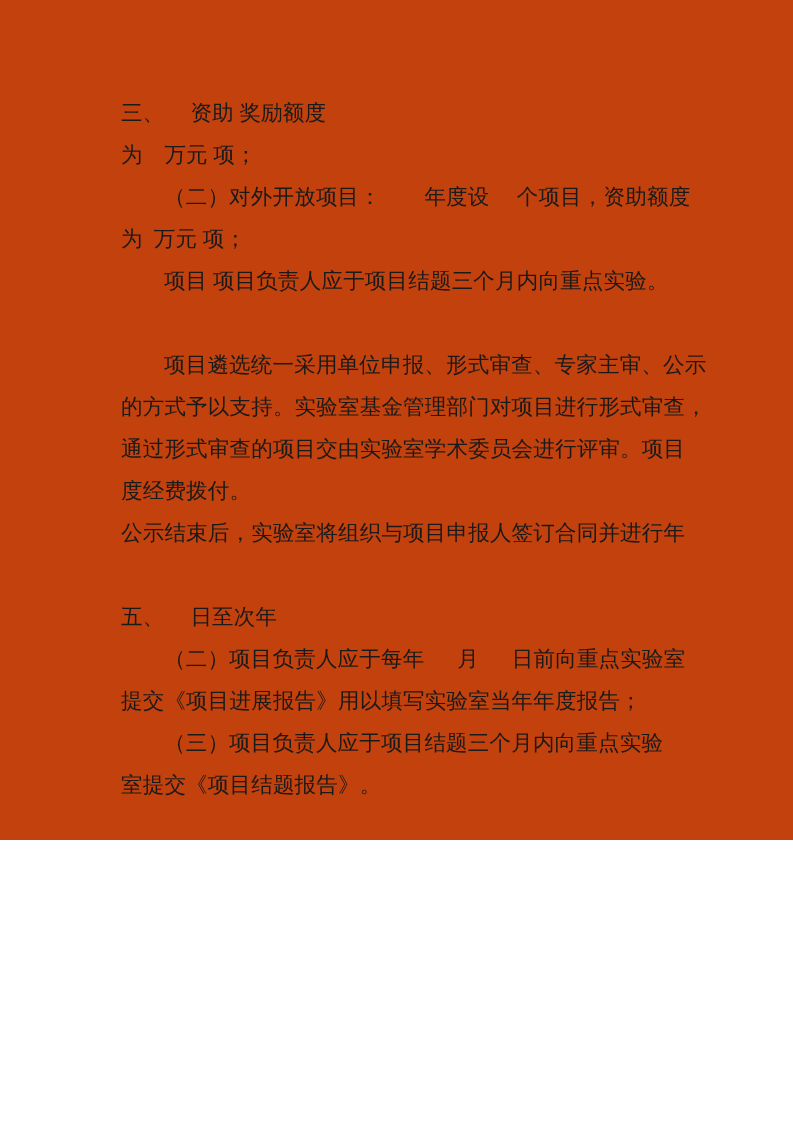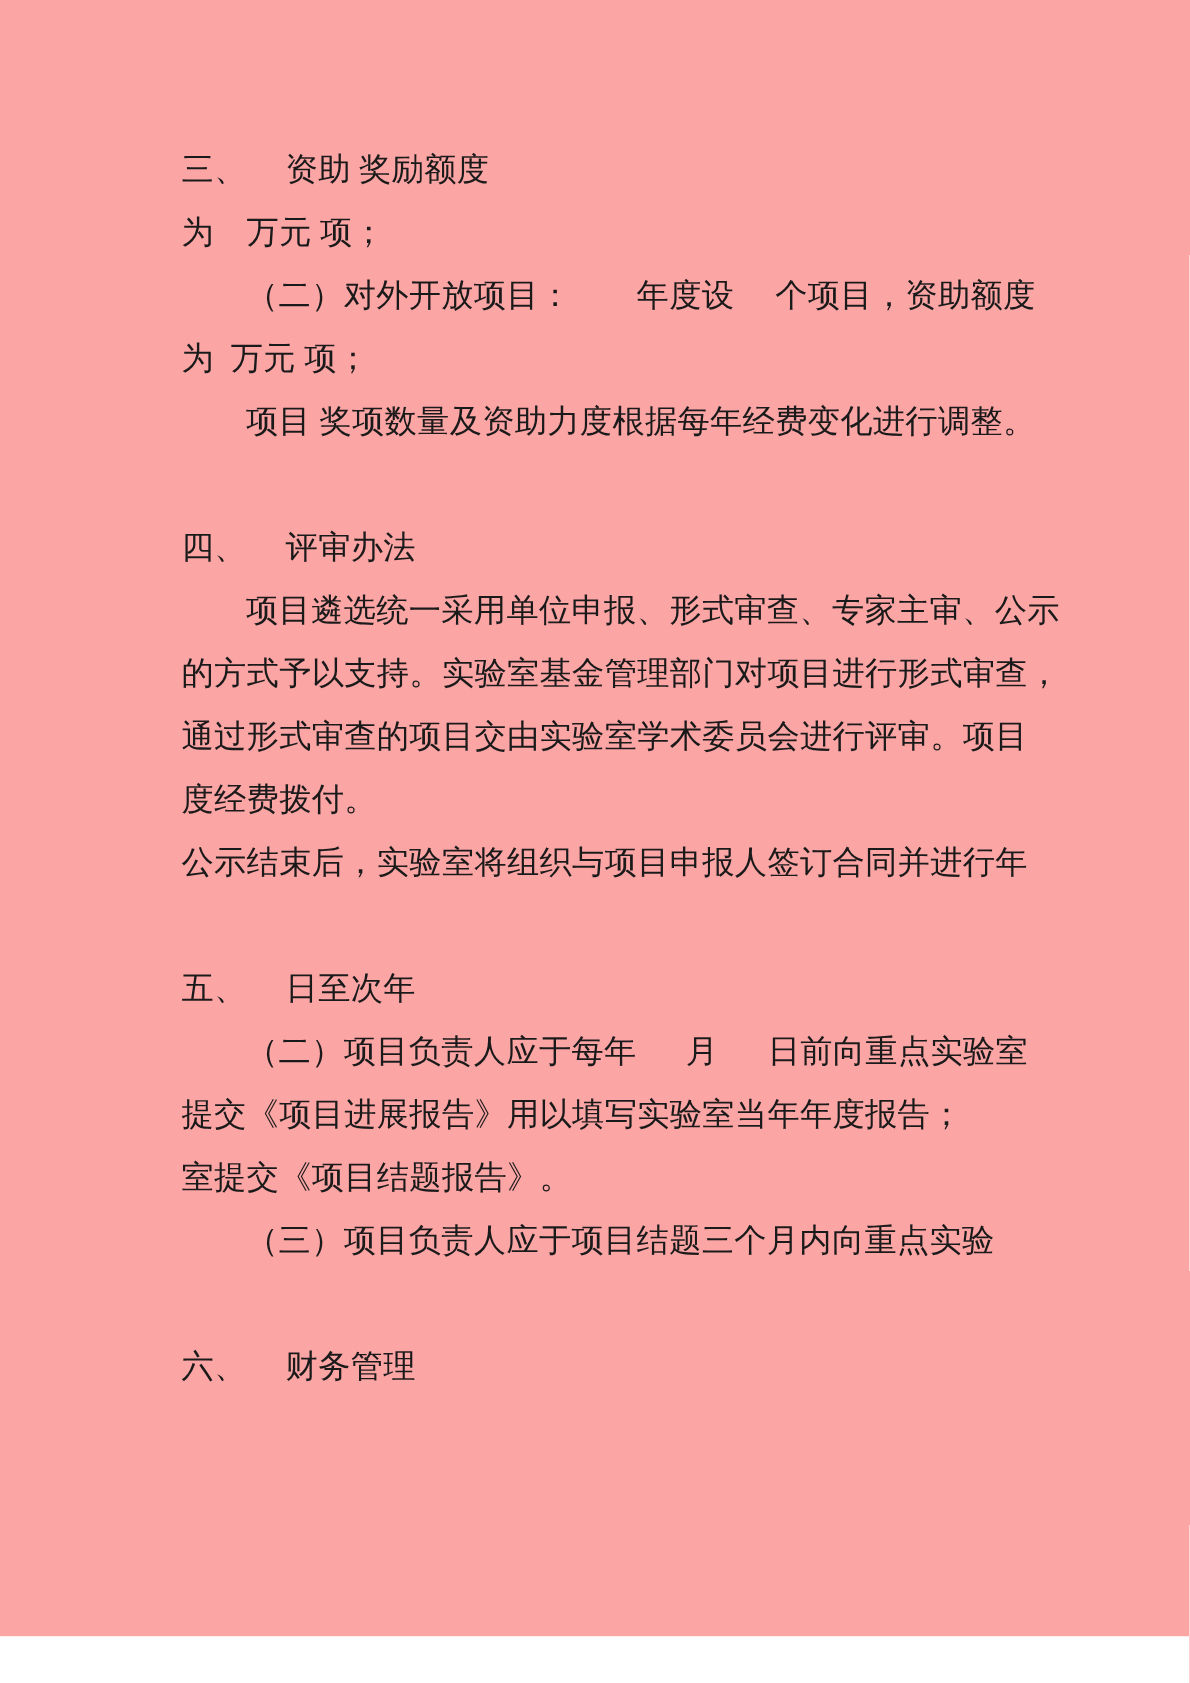--- a/index.html
+++ b/index.html
@@ -3,22 +3,22 @@
 <meta charset="utf-8">
 <style>
   html, body {
     margin: 0;
     padding: 0;
     background: #ffffff;
   }
   .page {
     position: relative;
     width: 793px;
-    height: 1091px;
-    background: #fca5a5;
+    height: 840px;
+    background: #c2410c;
     overflow: hidden;
     font-family: "Liberation Serif", "DejaVu Serif", serif;
     color: #1a1a1a;
   }
   .content {
     position: absolute;
     top: 92px;
     left: 121px;
     width: 575px;
   }
@@ -49,44 +49,43 @@
     <div class="section">
       <div class="line heading"><span>三、</span><span class="tab"></span><span>资助 奖励额度</span></div>
       <div class="paragraph">
         <div class="line">为　万元 项；</div>
       </div>
       <div class="paragraph">
         <div class="line indent">（二）对外开放项目：　　年度设　 个项目，资助额度</div>
         <div class="line">为  万元 项；</div>
       </div>
       <div class="paragraph">
-        <div class="line indent">项目 奖项数量及资助力度根据每年经费变化进行调整。</div>
+        <div class="line indent">项目 项目负责人应于项目结题三个月内向重点实验。</div>
       </div>
     </div>
 
     <div class="section">
-      <div class="line heading"><span>四、</span><span class="tab"></span><span>评审办法</span></div>
       <div class="paragraph">
         <div class="line indent">项目遴选统一采用单位申报、形式审查、专家主审、公示</div>
         <div class="line">的方式予以支持。实验室基金管理部门对项目进行形式审查，</div>
         <div class="line">通过形式审查的项目交由实验室学术委员会进行评审。项目</div>
         <div class="line">度经费拨付。</div>
         <div class="line">公示结束后，实验室将组织与项目申报人签订合同并进行年</div>
       </div>
     </div>
 
     <div class="section">
       <div class="line heading"><span>五、</span><span class="tab"></span><span>日至次年</span></div>
       <div class="paragraph">
         <div class="line indent">（二）项目负责人应于每年　  月　  日前向重点实验室</div>
         <div class="line">提交《项目进展报告》用以填写实验室当年年度报告；</div>
       </div>
       <div class="paragraph">
+        <div class="line indent">（三）项目负责人应于项目结题三个月内向重点实验</div>
         <div class="line">室提交《项目结题报告》。</div>
-        <div class="line indent">（三）项目负责人应于项目结题三个月内向重点实验</div>
       </div>
     </div>
 
     <div class="section">
       <div class="line heading"><span>六、</span><span class="tab"></span><span>财务管理</span></div>
     </div>
 
   </div>
 </div>
 

